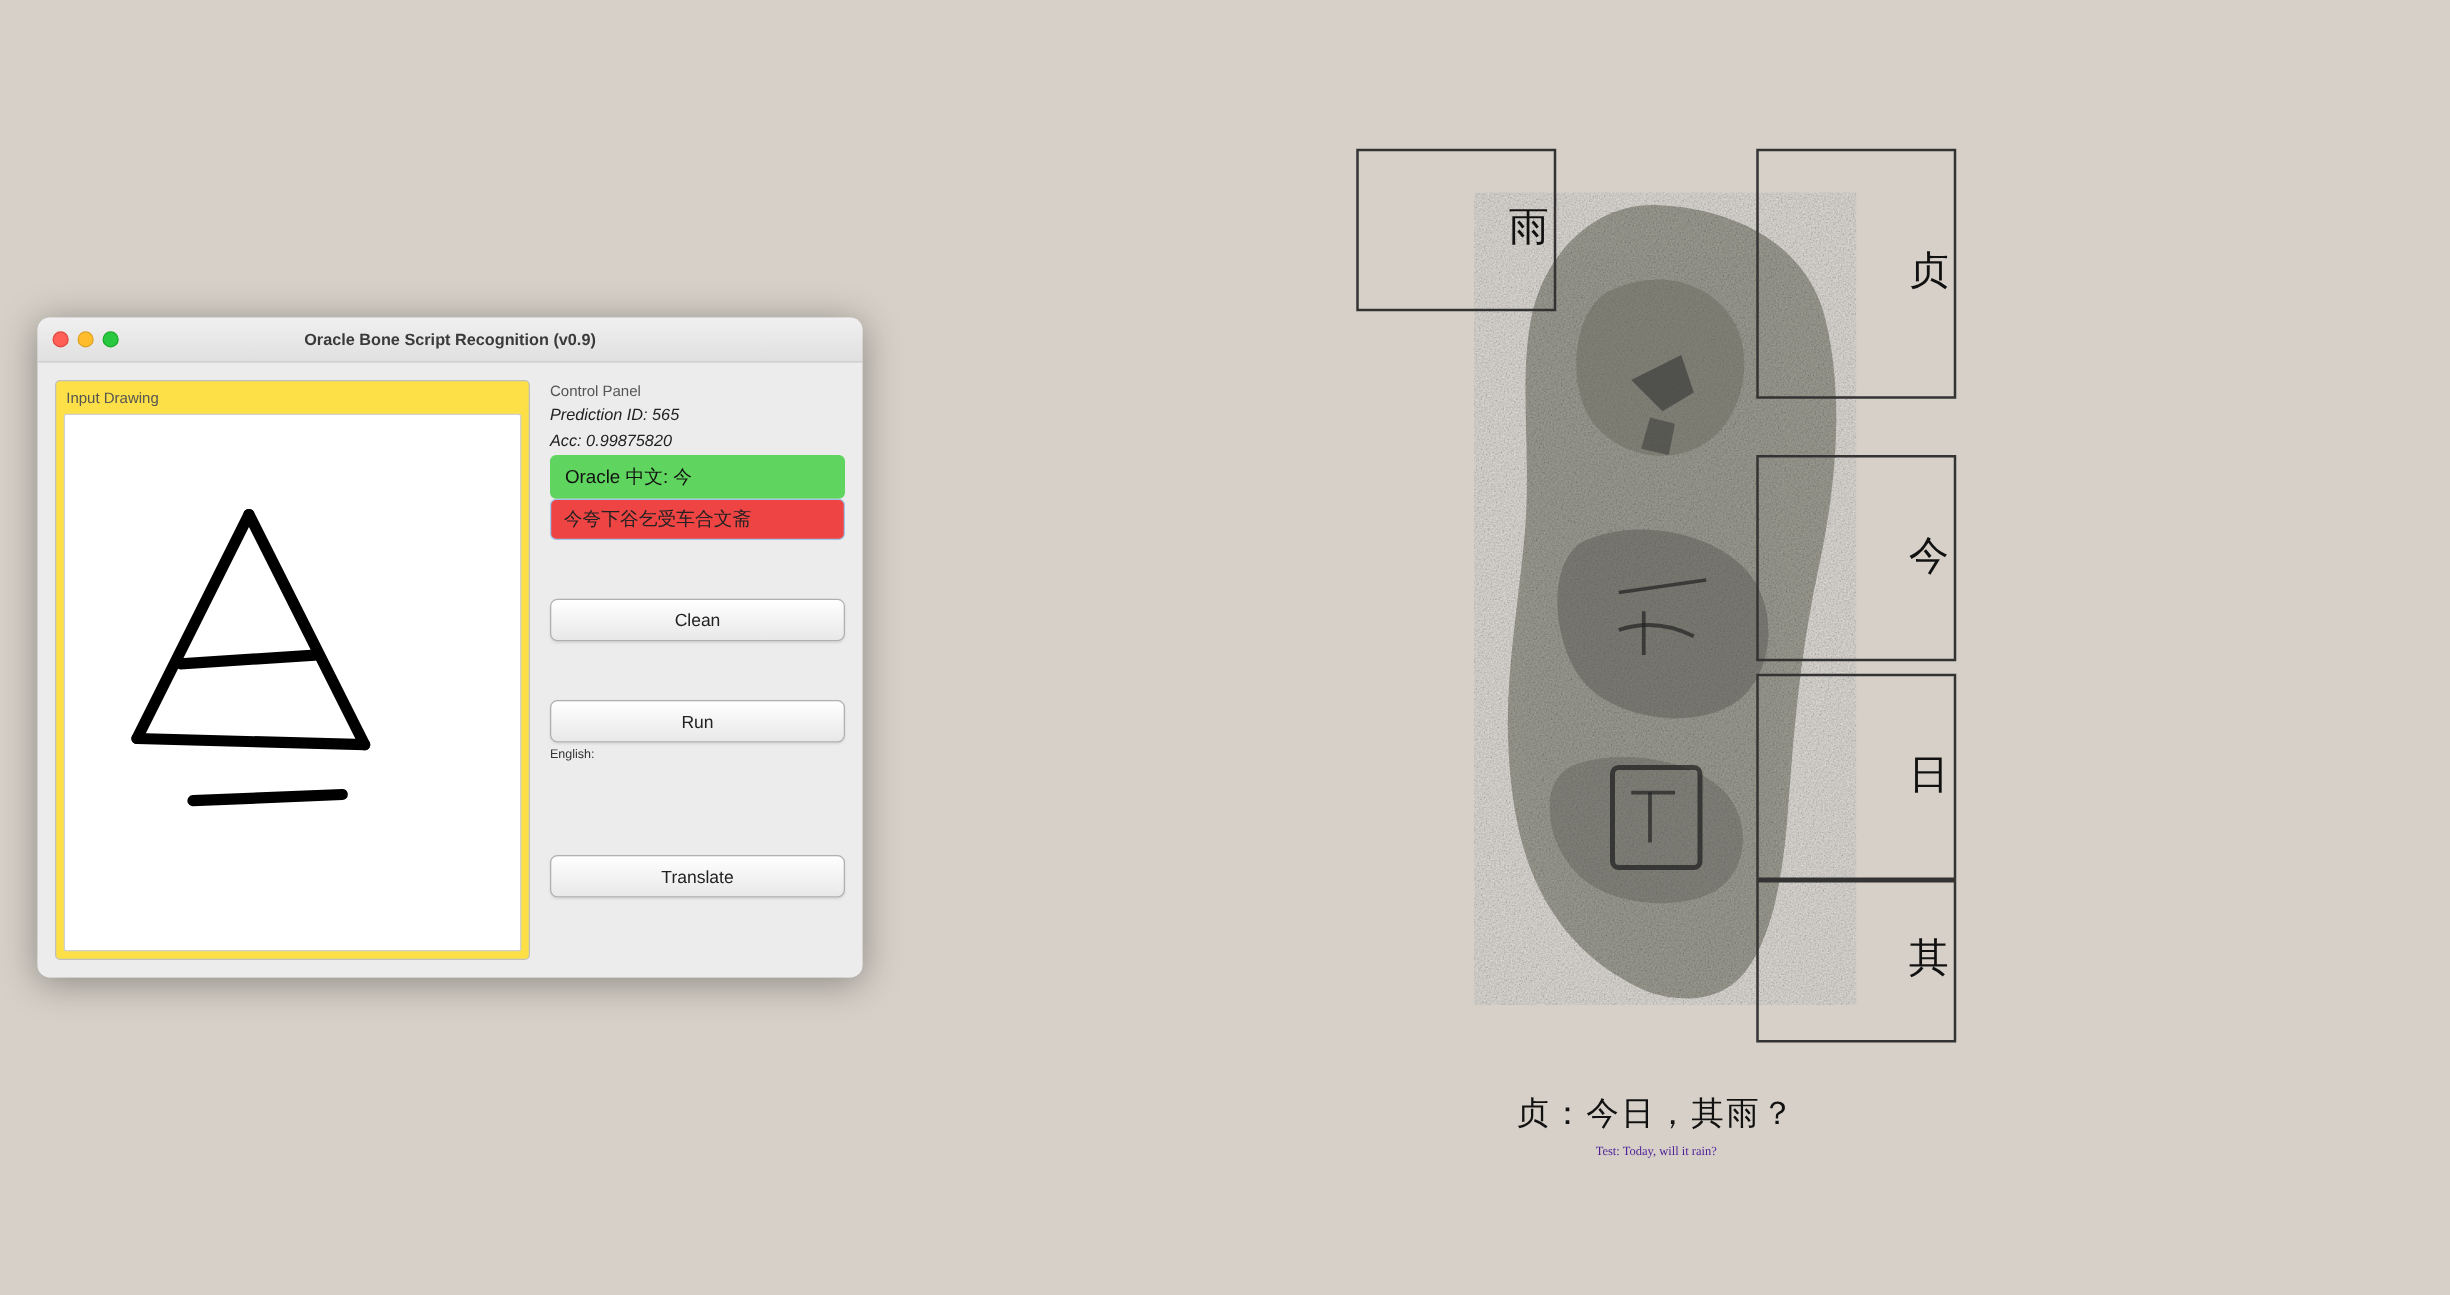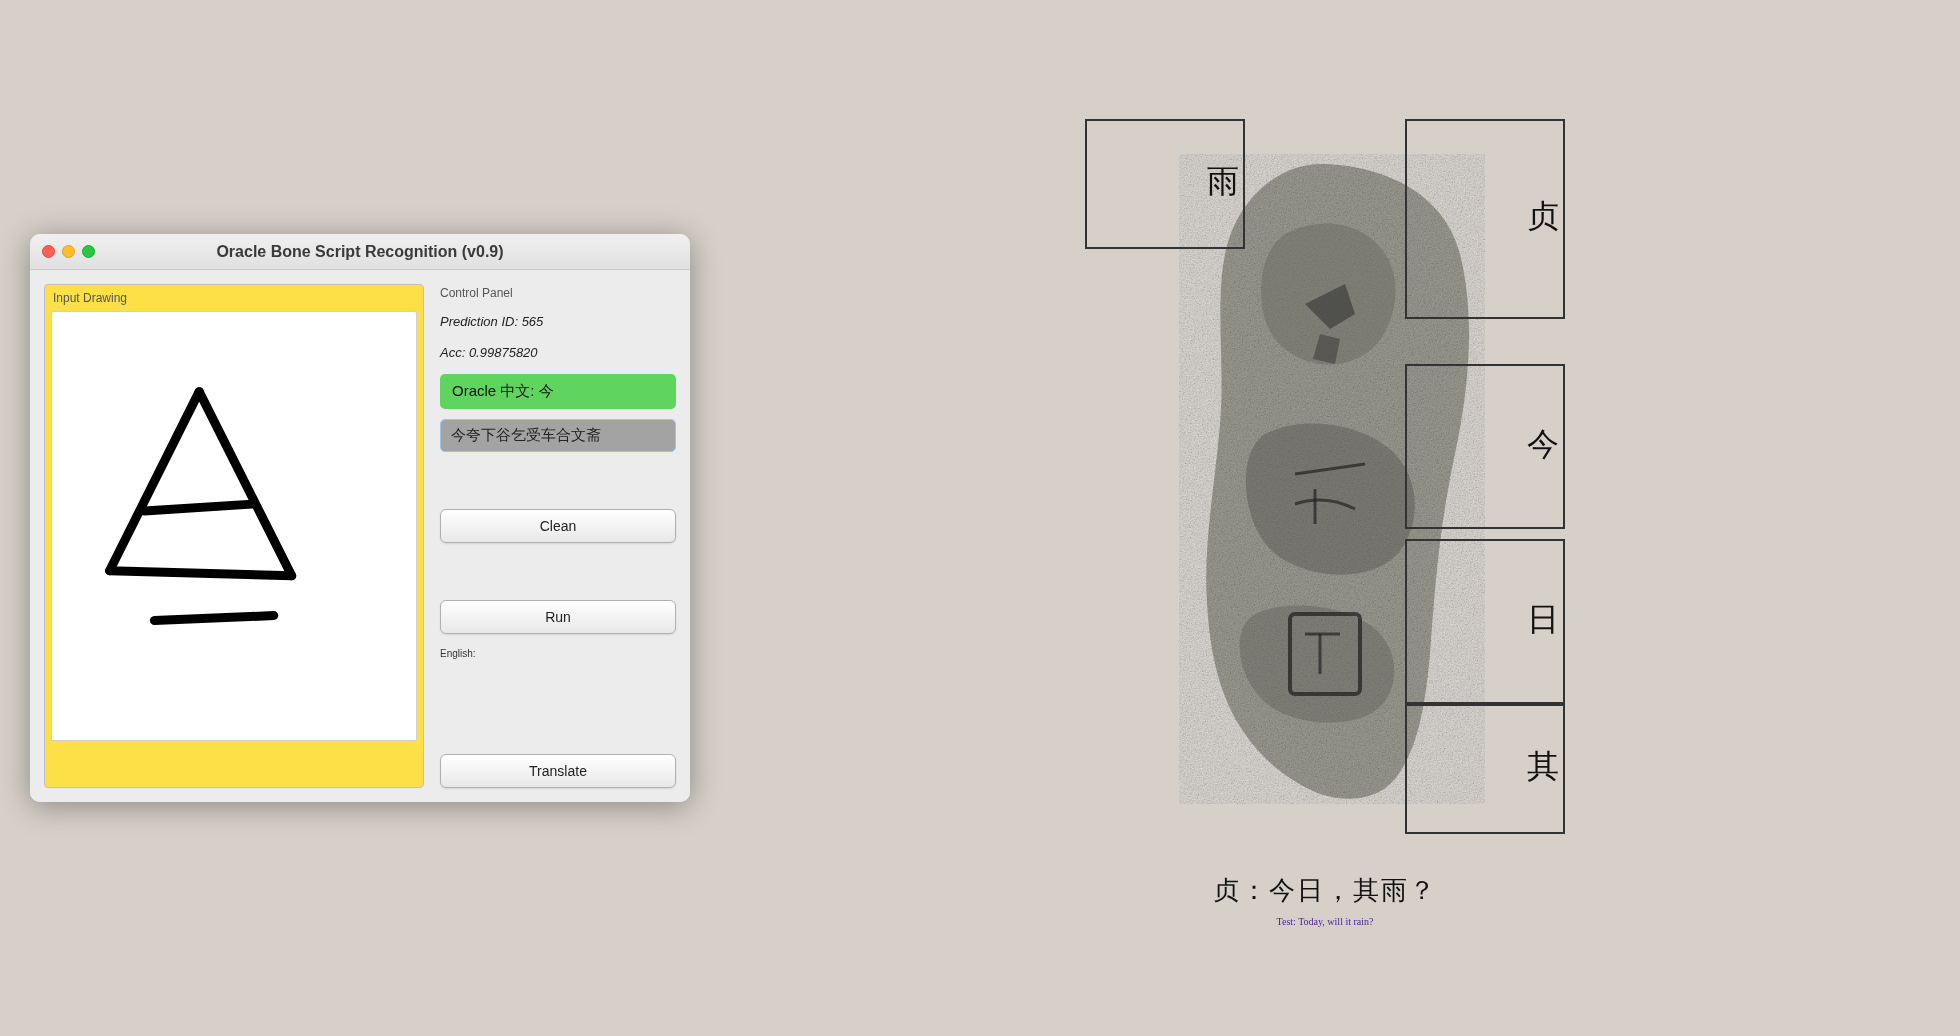--- a/index.html
+++ b/index.html
@@ -48,21 +48,21 @@
       cursor: pointer;
     }
     .traffic-light.close  { background: #ff5f57; border: 0.5px solid #e0443e; }
     .traffic-light.min    { background: #ffbd2e; border: 0.5px solid #dea123; }
     .traffic-light.max    { background: #28c940; border: 0.5px solid #1aab29; }
 
     .title-text {
       position: absolute;
       left: 50%;
       transform: translateX(-50%);
-      font-size: 16px;
+      font-size: 13px;
       font-weight: 600;
       color: #3a3a3a;
     }
 
     
     .window-content {
       display: flex;
       gap: 0;
       padding: 14px;
       background: #ececec;
@@ -100,21 +100,21 @@
     .drawing-canvas svg {
       width: 100%;
       height: 100%;
     }
 
     
     .control-panel {
       flex: 1;
       display: flex;
       flex-direction: column;
-      gap: 10px;
+      gap: 0;
       padding-top: 2px;
     }
 
     .control-panel-label {
       font-size: 12px;
       color: #555;
       margin-bottom: 2px;
     }
 
     .prediction-text {
@@ -133,21 +133,21 @@
       font-weight: 500;
     }
 
     .candidates-input {
       width: 100%;
       border: 1.5px solid #a0c4e8;
       border-radius: 5px;
       padding: 7px 10px;
       font-size: 15px;
       color: #222;
-      background: #a3a3a3;
+      background: #ef4444;
       outline: none;
     }
 
     .mac-button {
       width: 100%;
       padding: 8px 0;
       background: linear-gradient(to bottom, #ffffff, #e8e8e8);
       border: 1px solid #b0b0b0;
       border-radius: 6px;
       font-size: 14px;

